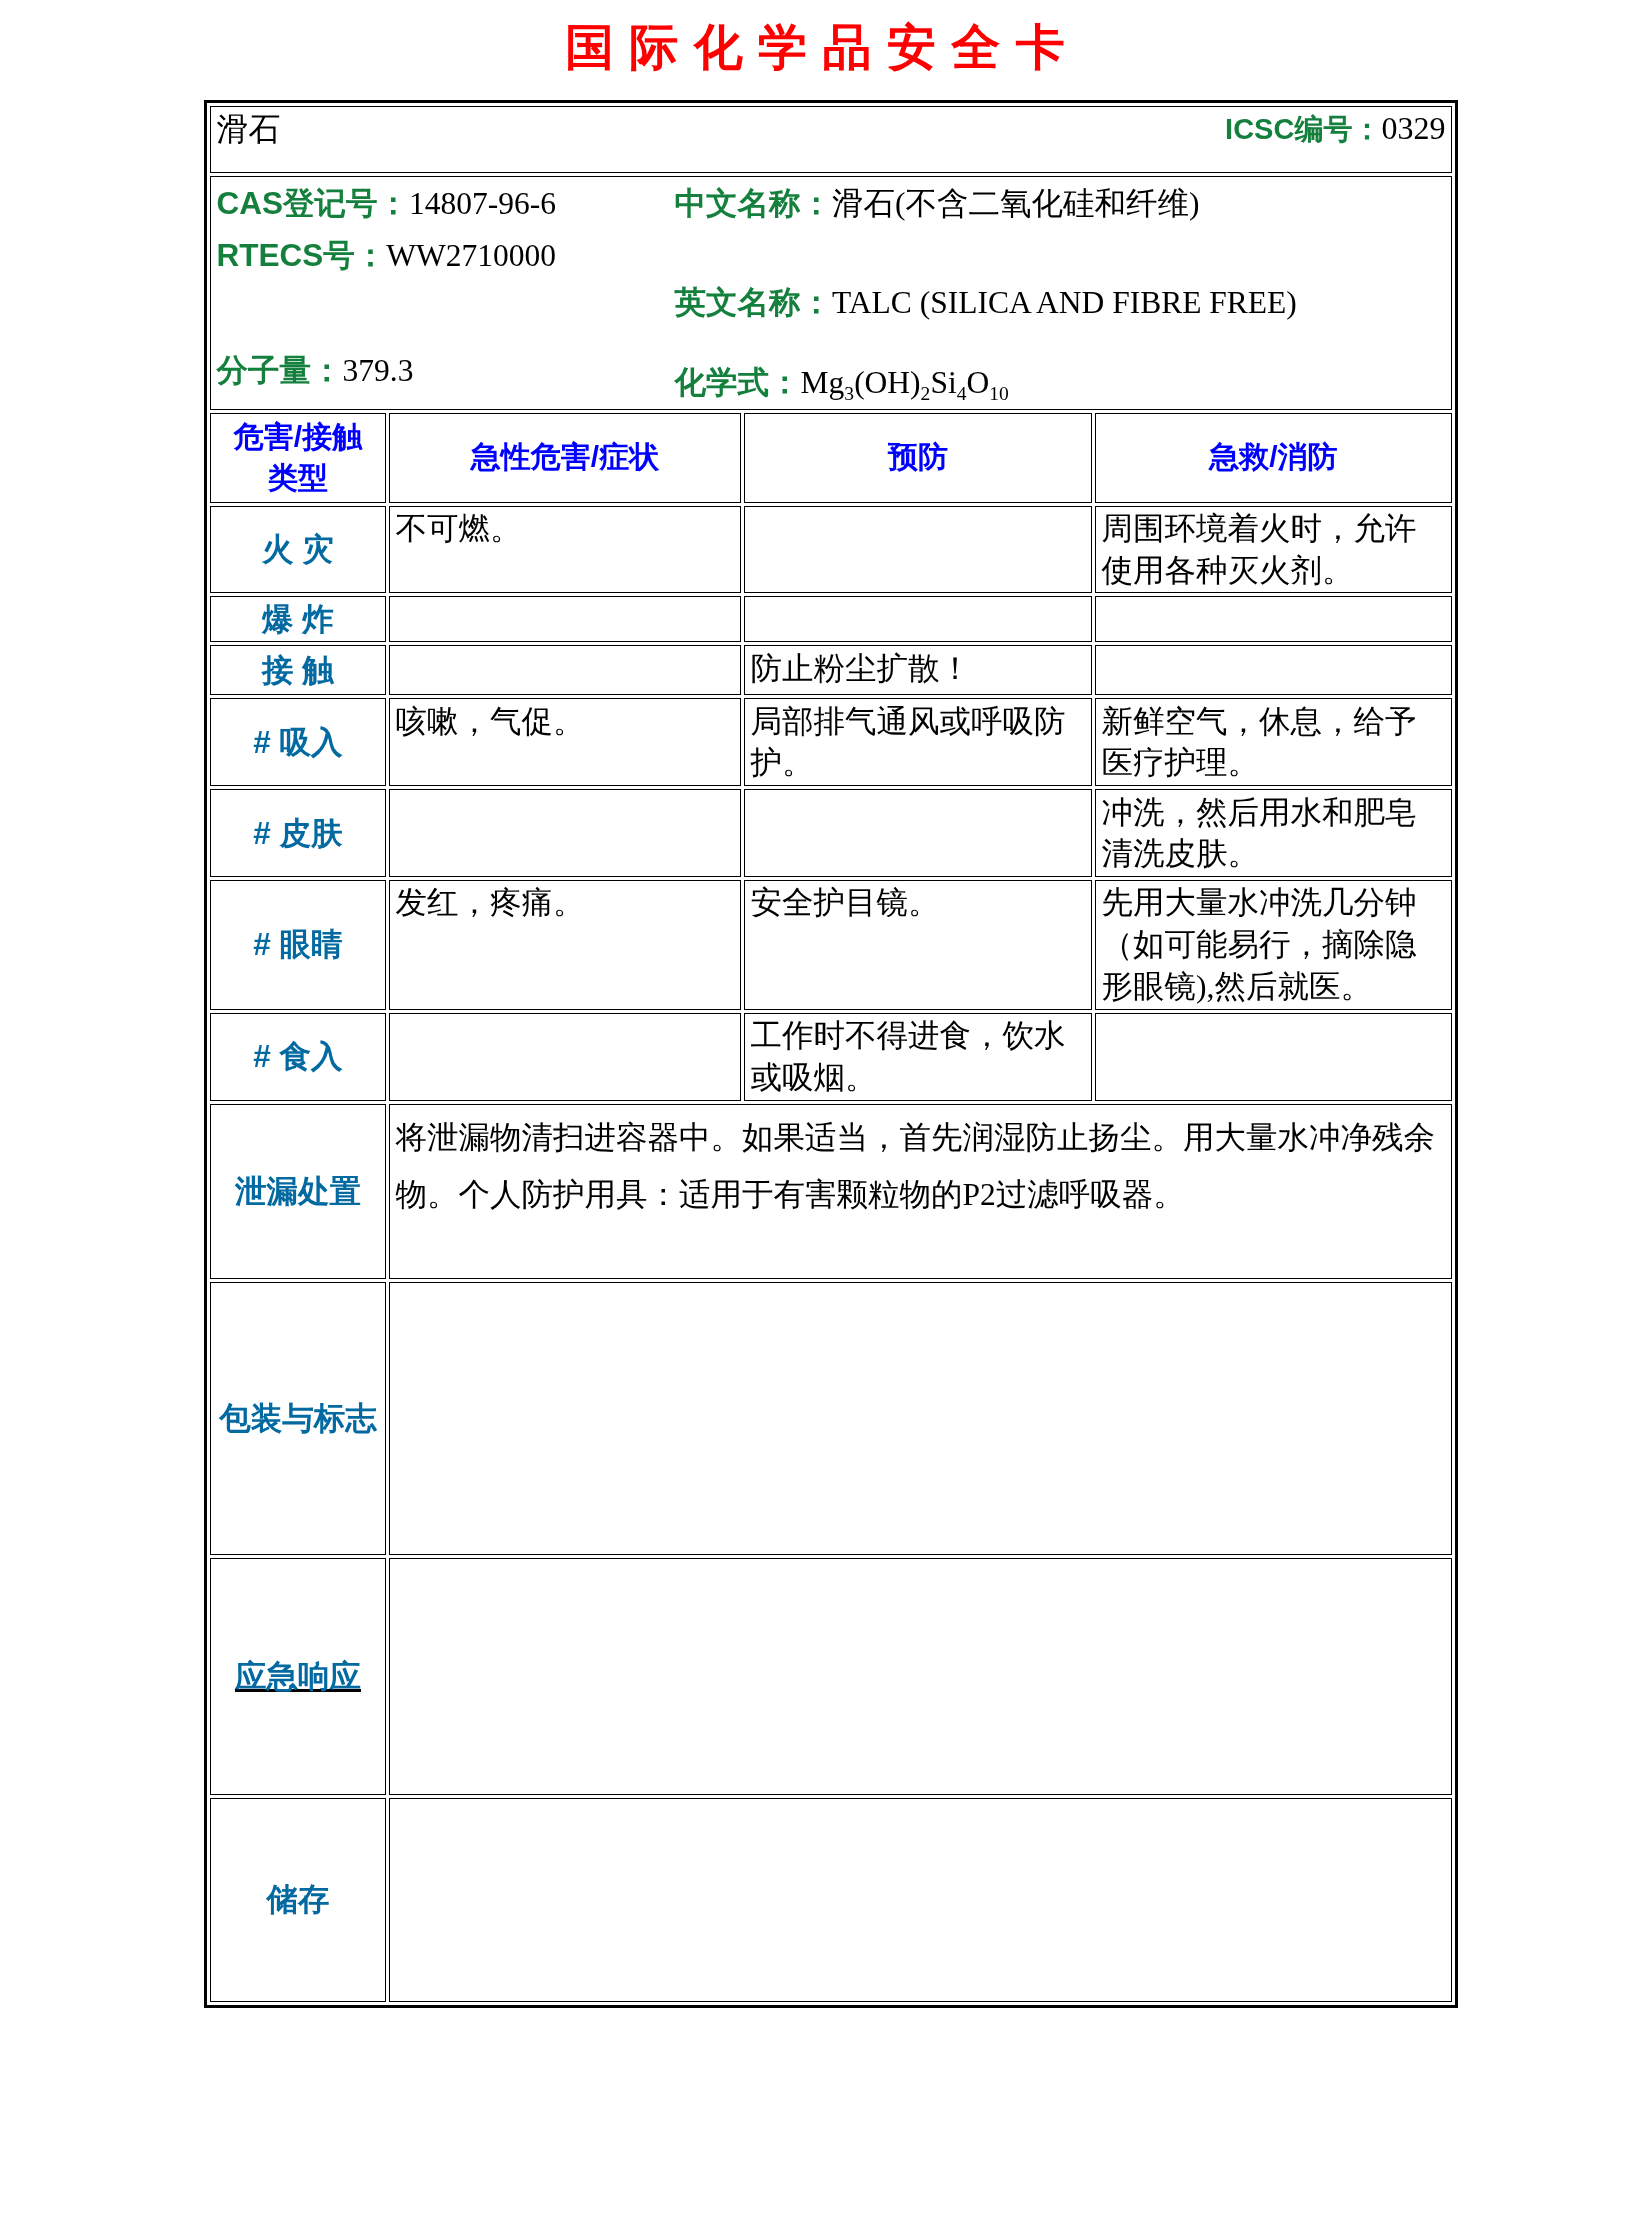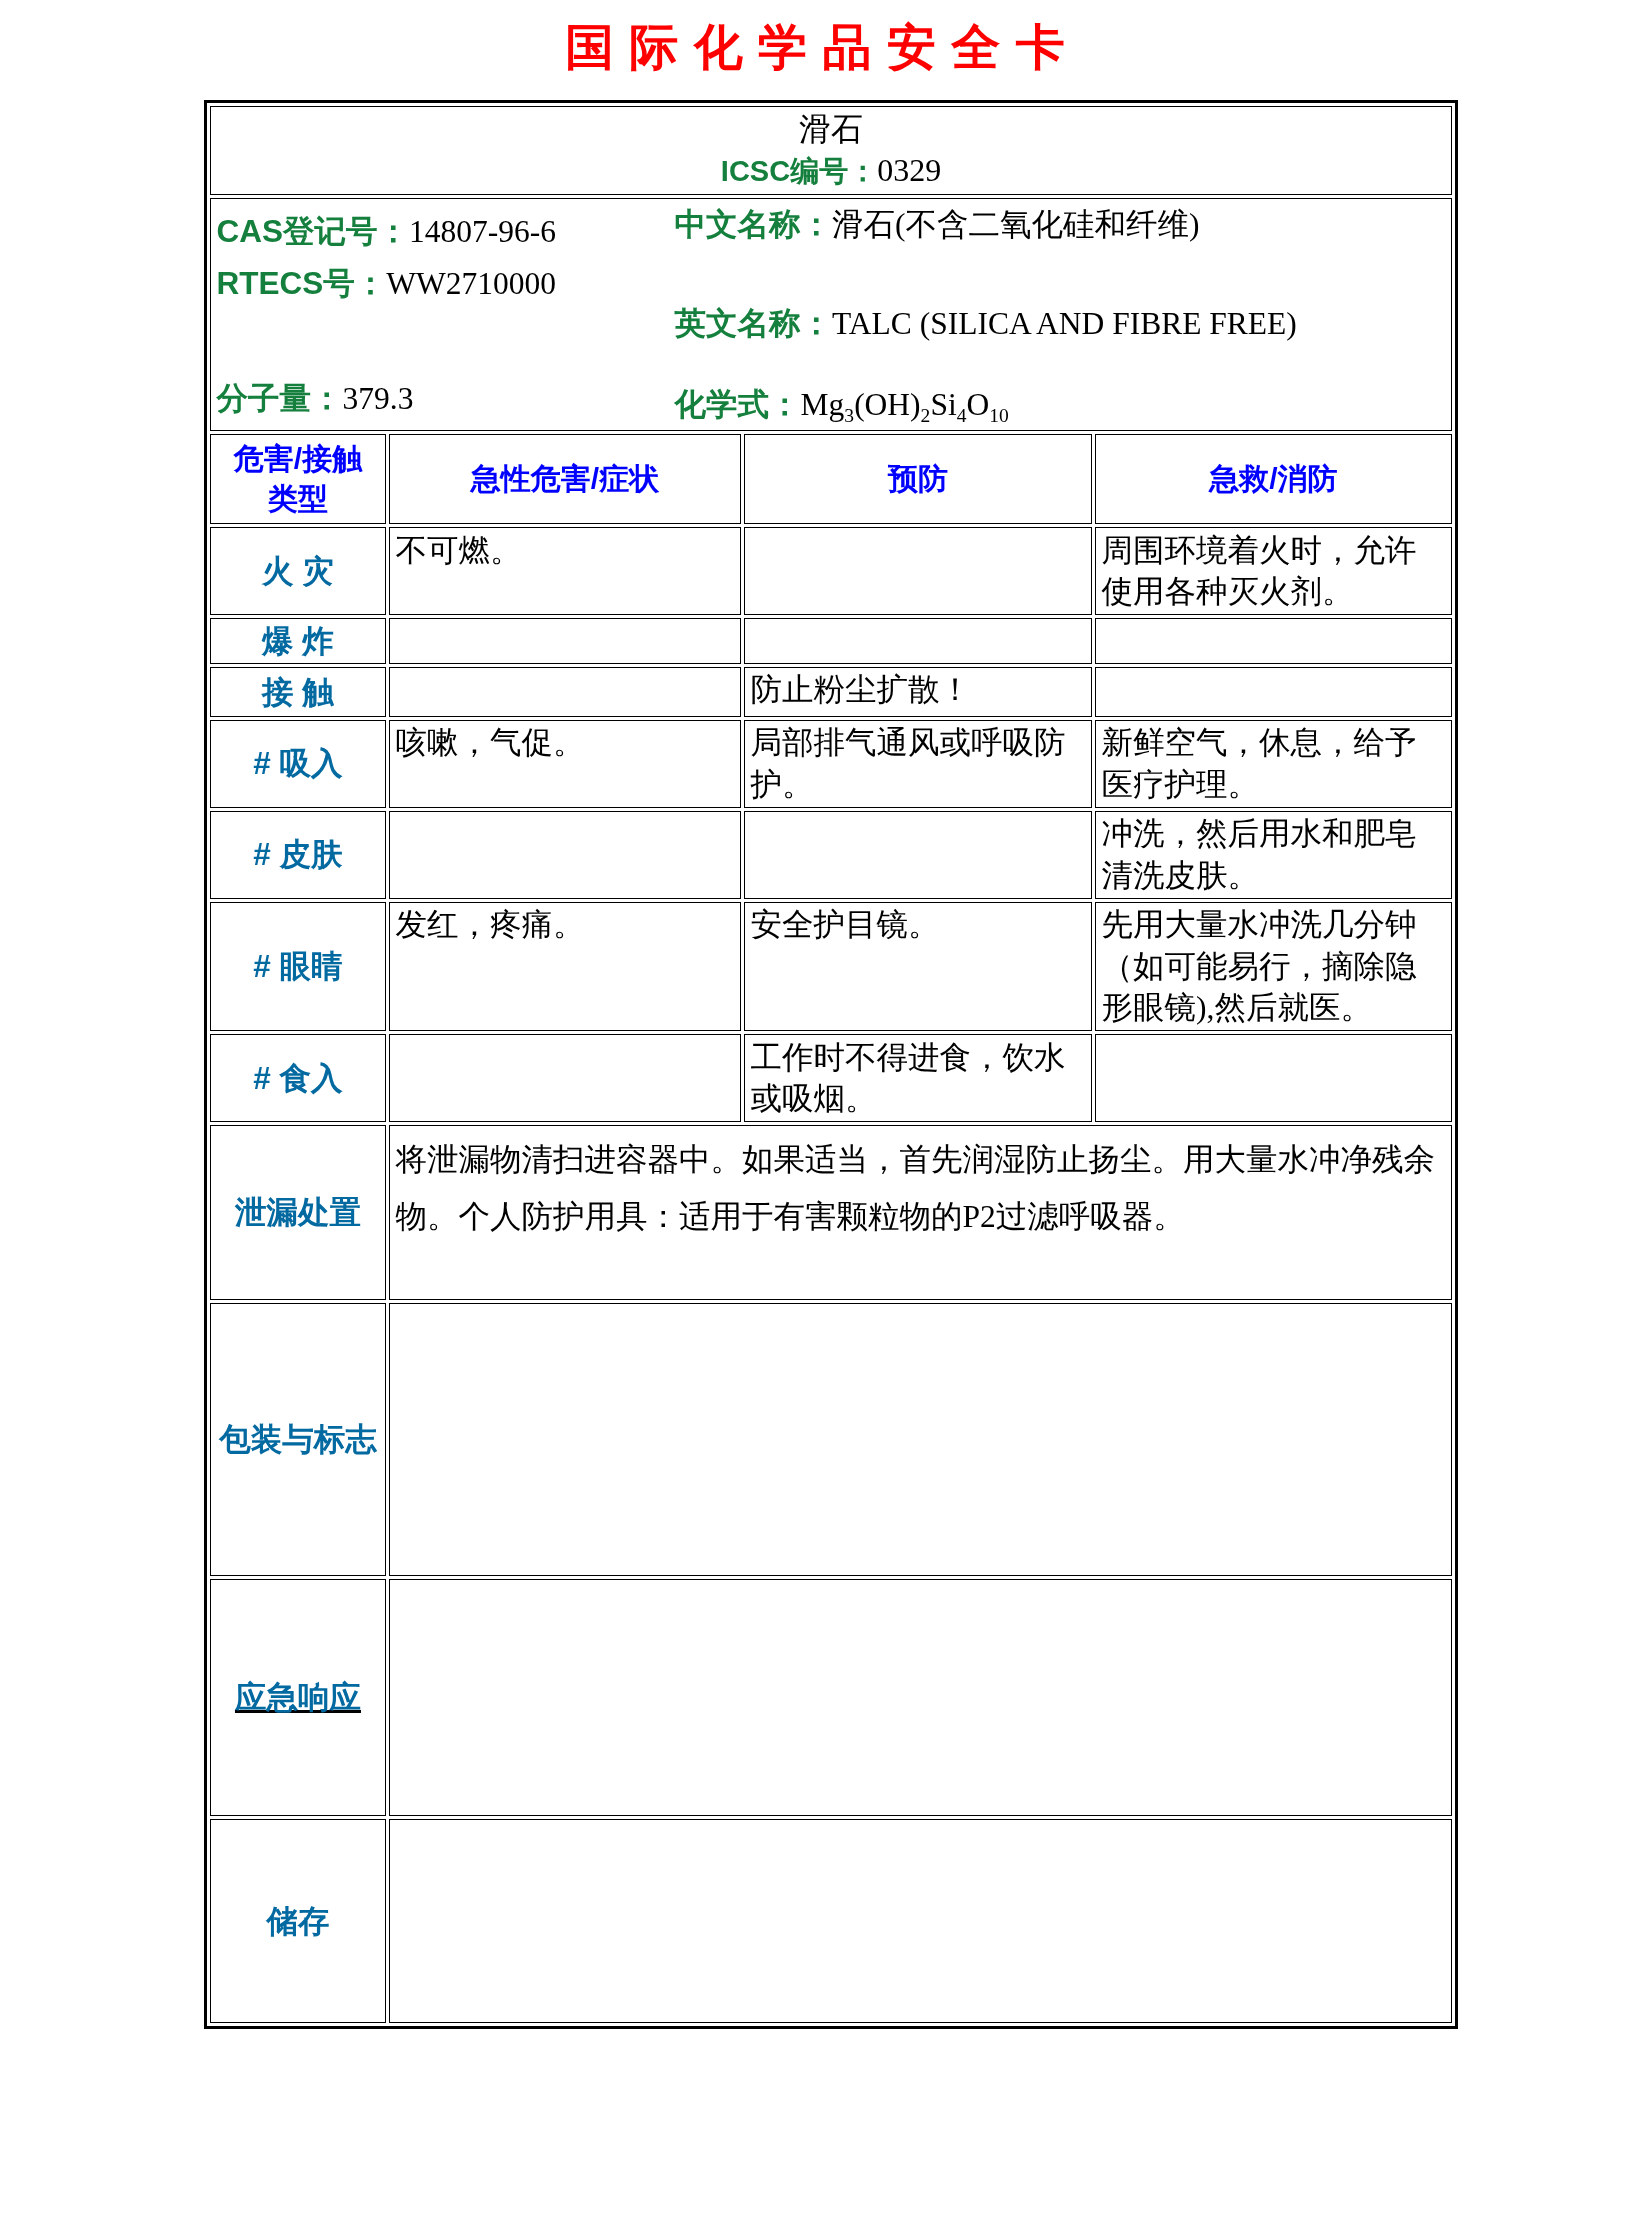--- a/index.html
+++ b/index.html
@@ -58,28 +58,28 @@
   tr.r-skin      { height: 78px; }
   tr.r-eyes      { height: 111px; }
   tr.r-ingest    { height: 74px; }
   tr.r-spill     { height: 175px; }
   tr.r-pack      { height: 273px; }
   tr.r-emresp    { height: 237px; text-decoration: underline; }
   tr.r-storage   { height: 204px; }
 
   .name-flex {
     display: flex; justify-content: space-between; align-items: center;
-    height: 100%; font-size: 32px; flex-direction: column;
+    height: 100%; font-size: 32px;
   }
   .name-flex .blue { font-size: 29px; }
 
   .info-flex { display: flex; height: 100%; font-size: 31.5px; line-height: 1.3; }
   .info-left  { width: 458px; flex: none; }
   .info-right { flex: 1; }
-  .info-left .l1 { margin-top: 11px; }
+  .info-left .l1 { margin-top: 5px; }
   .info-left .l2 { margin-top: 9.8px; }
   .info-left .l3 { margin-top: 73px; }
   .info-right .l1 { margin-top: 4.2px; }
   .info-right .l2 { margin-top: 57px; }
   .info-right .l3 { margin-top: 39px; }
   .info-flex sub { font-size: 0.62em; }
 
   th.col-header {
     color: #0000ff; font-weight: bold;
     font-family: "Liberation Sans", sans-serif;

